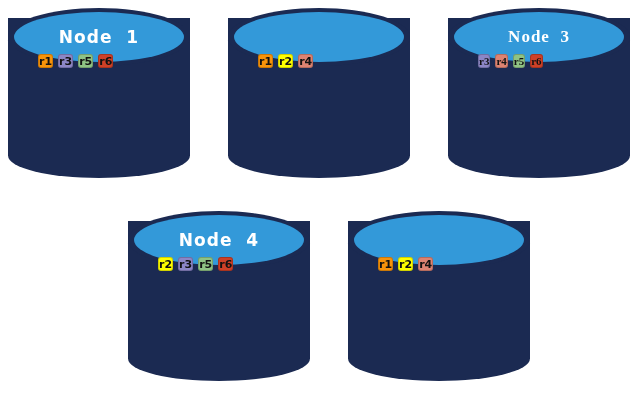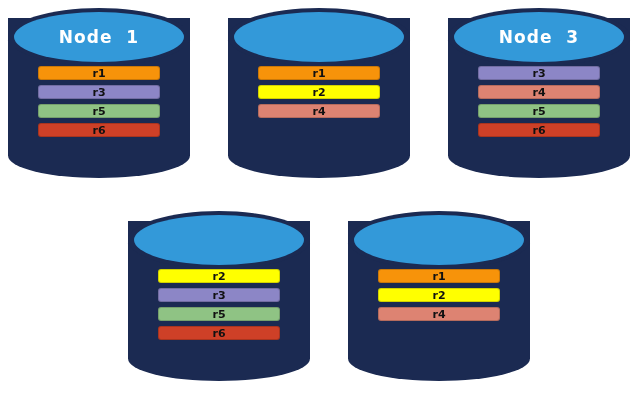--- a/index.html
+++ b/index.html
@@ -83,24 +83,23 @@
     font-size: 17px;
     font-weight: bold;
     letter-spacing: 1px;
     white-space: pre;
   }
 
   
   .replica-list {
     position: absolute;
     left: 34px;
-    top: 62px;
+    top: 50px;
     width: 122px;
     display: flex;
-    flex-direction: column;
     gap: 5px;
   }
   .replica {
     height: 14px;
     border-radius: 3px;
     box-sizing: border-box;
     border: 1px solid rgba(0, 0, 0, 0.18);
     display: flex;
     align-items: center;
     justify-content: center;
@@ -129,36 +128,37 @@
     <div class="node" style="left: 224px; top: 4px;">
       <div class="node-body" style="background: rgb(27, 42, 82);"></div>
       <div class="node-rim" style="background: rgb(27, 42, 82);"></div>
       <div class="node-top" style="background: rgb(51, 153, 217);"></div>
       <div class="replica-list">
         <div class="replica" style="background: rgb(247, 147, 10); color: rgb(17, 17, 17);">r1</div>
         <div class="replica" style="background: rgb(255, 255, 0); color: rgb(17, 17, 17);">r2</div>
         <div class="replica" style="background: rgb(221, 131, 114); color: rgb(17, 17, 17);">r4</div>
       </div>
     </div>
-    <div class="node" style="left: 444px; top: 4px;">
+    <div class="node" style="left: 444px; top: 4px; font-family: Liberation Serif, serif;">
       <div class="node-body" style="background: rgb(27, 42, 82);"></div>
       <div class="node-rim" style="background: rgb(27, 42, 82);"></div>
       <div class="node-top" style="background: rgb(51, 153, 217);"></div>
       <div class="node-title" style="color: rgb(255, 255, 255);">Node  3</div>
       <div class="replica-list">
         <div class="replica" style="background: rgb(140, 134, 198); color: rgb(17, 17, 17);">r3</div>
         <div class="replica" style="background: rgb(221, 131, 114); color: rgb(17, 17, 17);">r4</div>
         <div class="replica" style="background: rgb(143, 195, 132); color: rgb(17, 17, 17);">r5</div>
         <div class="replica" style="background: rgb(206, 64, 39); color: rgb(17, 17, 17);">r6</div>
       </div>
     </div>
     <div class="node" style="left: 124px; top: 207px;">
       <div class="node-body" style="background: rgb(27, 42, 82);"></div>
       <div class="node-rim" style="background: rgb(27, 42, 82);"></div>
       <div class="node-top" style="background: rgb(51, 153, 217);"></div>
+      <div class="node-title" style="color: rgb(255, 255, 255);">Node  4</div>
       <div class="replica-list">
         <div class="replica" style="background: rgb(255, 255, 0); color: rgb(17, 17, 17);">r2</div>
         <div class="replica" style="background: rgb(140, 134, 198); color: rgb(17, 17, 17);">r3</div>
         <div class="replica" style="background: rgb(143, 195, 132); color: rgb(17, 17, 17);">r5</div>
         <div class="replica" style="background: rgb(206, 64, 39); color: rgb(17, 17, 17);">r6</div>
       </div>
     </div>
     <div class="node" style="left: 344px; top: 207px;">
       <div class="node-body" style="background: rgb(27, 42, 82);"></div>
       <div class="node-rim" style="background: rgb(27, 42, 82);"></div>

